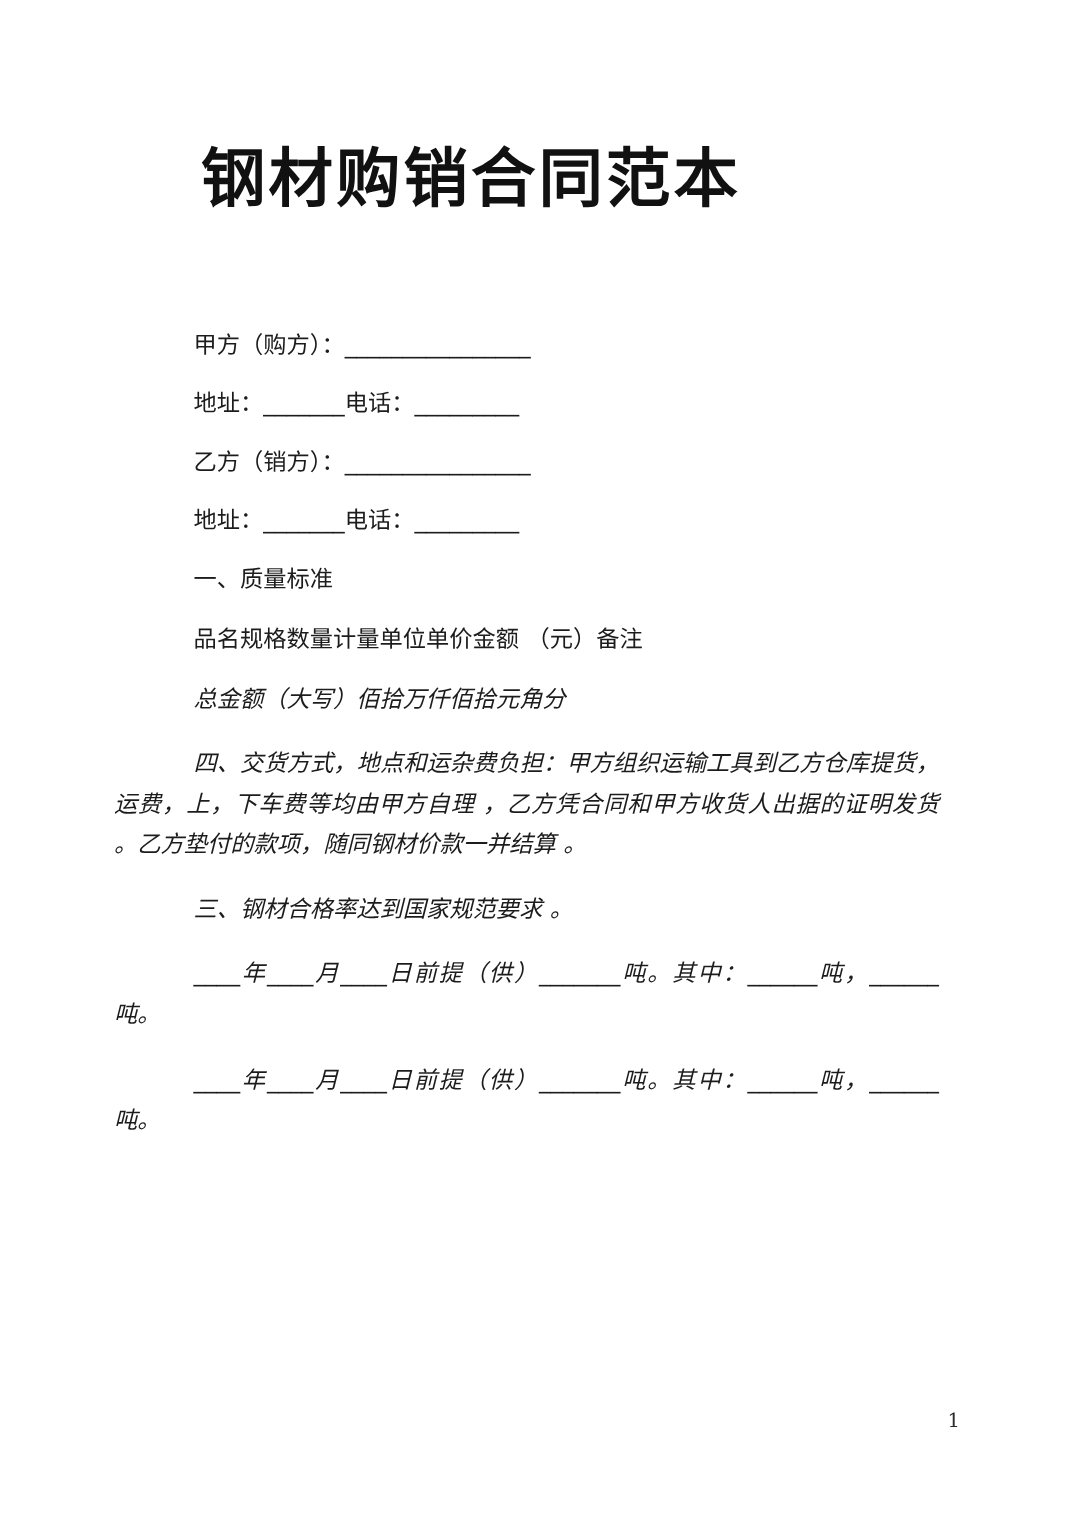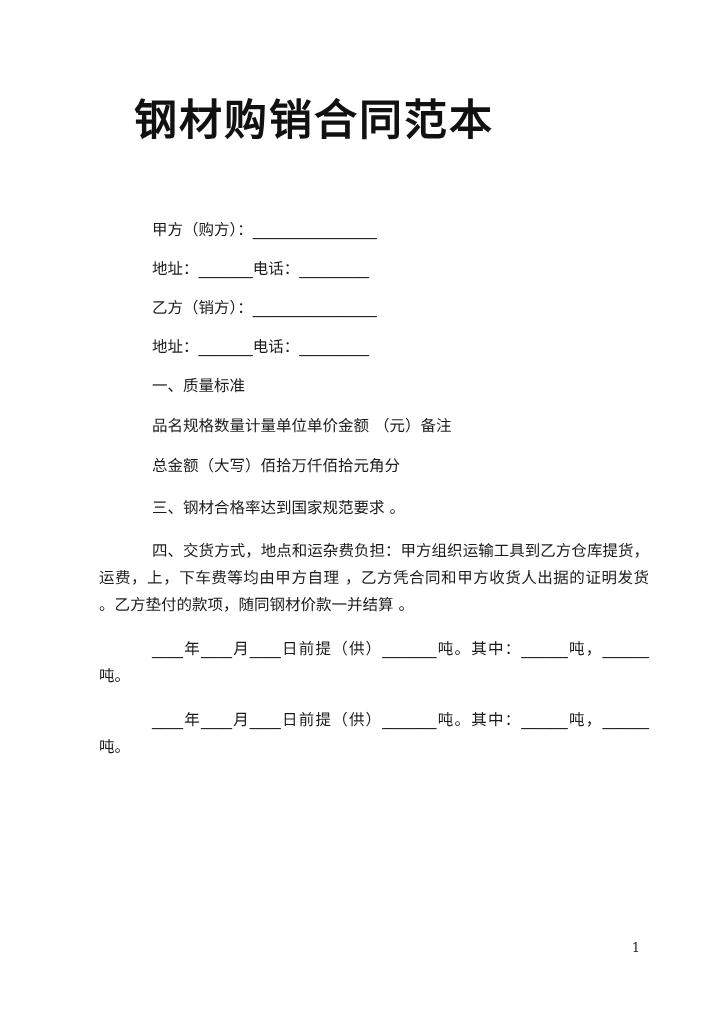--- a/index.html
+++ b/index.html
@@ -37,21 +37,21 @@
     font-weight: 700;
     letter-spacing: 2px;
     line-height: 1.15;
     color: #111111;
     white-space: nowrap;
   }
 
   
   .body-block {
     position: absolute;
-    left: 99px;
+    left: 76px;
     top: 218px;
     width: 550px;
   }
 
   .para {
     font-family: "DejaVu Sans", "Liberation Sans", sans-serif;
     font-size: 15.5px;
     line-height: 25px;
     color: #1c1c1c;
     text-align: justify;
@@ -65,21 +65,21 @@
     margin-bottom: 14px;
     padding-left: 53px;
     white-space: nowrap;
   }
 
   
   .indent {
     text-indent: 53px;
   }
   .gap-md { margin-bottom: 15px; }
-  .gap-lg { margin-bottom: 17px; }
+  .gap-lg { margin-bottom: 17px; font-style: italic; }
 
   .multiline {
     line-height: 27px;
   }
 
   
   .page-number {
     position: absolute;
     right: 80px;
     bottom: 63px;
@@ -107,23 +107,23 @@
     <p class="para row-line">地址：_______电话：_________</p>
 
 
     <p class="para indent gap-md">一、质量标准</p>
 
     <p class="para indent gap-md">品名规格数量计量单位单价金额 （元）备注</p>
 
     <p class="para indent gap-lg">总金额（大写）佰拾万仟佰拾元角分</p>
 
 
+    <p class="para indent multiline gap-lg">四、交货方式，地点和运杂费负担：甲方组织运输工具到乙方仓库提货，运费，上，下车费等均由甲方自理 ，乙方凭合同和甲方收货人出据的证明发货 。乙方垫付的款项，随同钢材价款一并结算 。</p>
+
     <p class="para indent gap-lg">三、钢材合格率达到国家规范要求 。</p>
-
-    <p class="para indent multiline gap-lg">四、交货方式，地点和运杂费负担：甲方组织运输工具到乙方仓库提货，运费，上，下车费等均由甲方自理 ，乙方凭合同和甲方收货人出据的证明发货 。乙方垫付的款项，随同钢材价款一并结算 。</p>
 
 
     <p class="para indent multiline gap-lg">____年____月____日前提（供）_______吨。其中：______吨，______吨。</p>
 
     <p class="para indent multiline gap-lg">____年____月____日前提（供）_______吨。其中：______吨，______吨。</p>
 
   </div>
 
   <div class="page-number">1</div>
 

